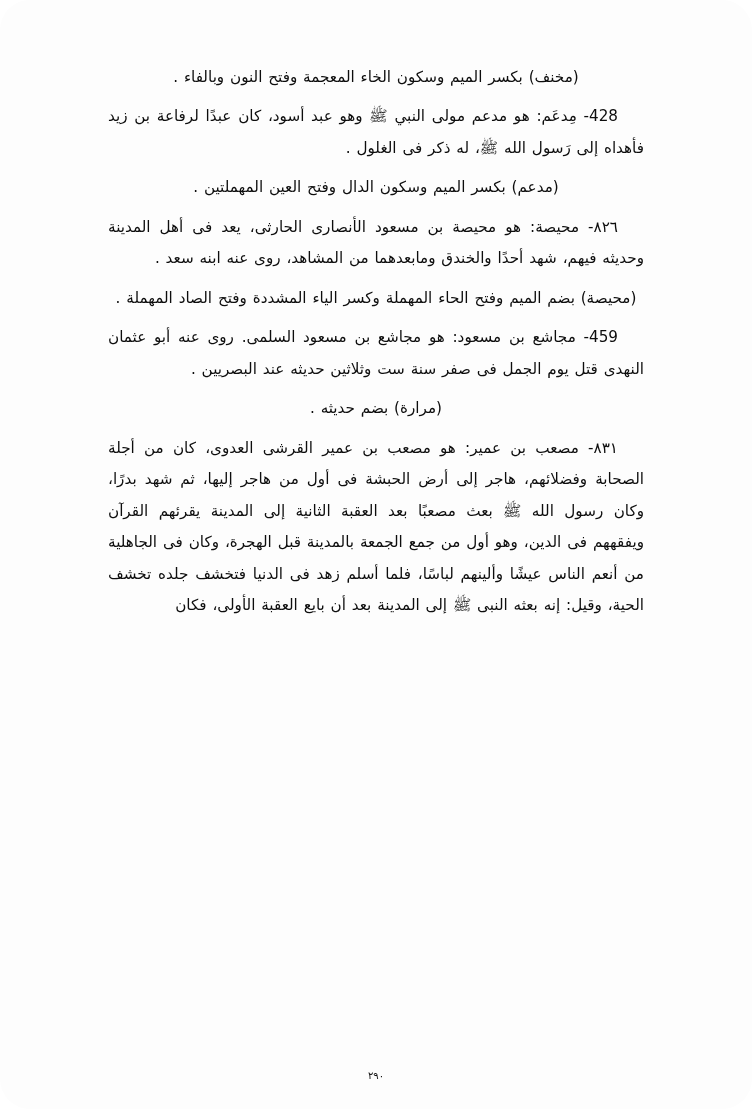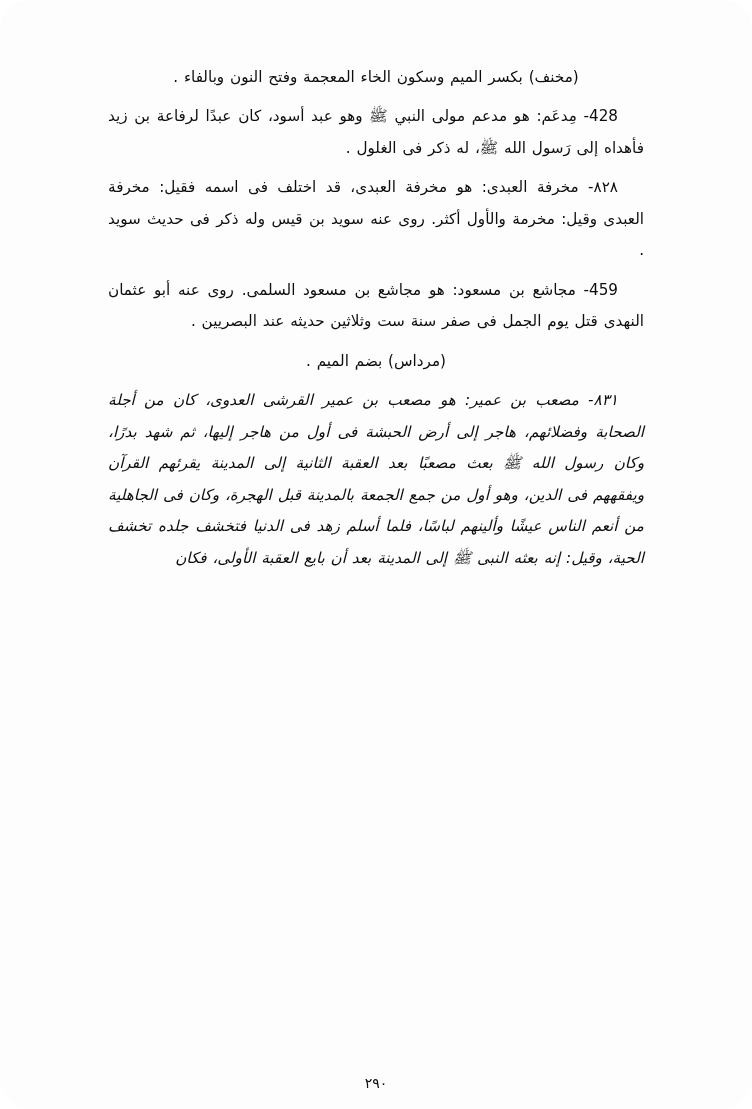--- a/index.html
+++ b/index.html
@@ -37,52 +37,53 @@
   .para.indent {
     text-indent: 26px;
   }
   .para.centered {
     text-align: center;
     text-align-last: center;
     text-indent: 0;
   }
   .para.tight {
     margin-bottom: 0;
-    font-style: italic;
   }
   .folio {
     position: absolute;
-    bottom: 18px;
+    bottom: 28px;
     left: 0;
     right: 0;
     text-align: center;
-    font-size: 14px;
+    font-size: 10px;
     letter-spacing: 1px;
   }
 </style>
 </head>
 <body>
 
 <div class="page">
   <div class="content">
 
     <p class="para centered">(مخنف) بكسر الميم وسكون الخاء المعجمة وفتح النون وبالفاء .</p>
 
     <p class="para indent">428- مِدعَم: هو مدعم مولى النبي ﷺ وهو عبد أسود، كان عبدًا لرفاعة بن زيد فأهداه إلى رَسول الله ﷺ، له ذكر فى الغلول .</p>
 
+    <p class="para centered">(مدعم) بكسر الميم وسكون الدال وفتح العين المهملتين .</p>
 
 
+    <p class="para indent">٨٢٦- محيصة: هو محيصة بن مسعود الأنصارى الحارثى، يعد فى أهل المدينة وحديثه فيهم، شهد أحدًا والخندق ومابعدهما من المشاهد، روى عنه ابنه سعد .</p>
+
+    <p class="para centered">(محيصة) بضم الميم وفتح الحاء المهملة وكسر الياء المشددة وفتح الصاد المهملة .</p>
 
 
-
-    <p class="para indent">٨٢٨- مخرفة العبدى: هو مخرفة العبدى، قد اختلف فى اسمه فقيل: مخرفة العبدى وقيل: مخرمة والأول أكثر. روى عنه سويد بن قيس وله ذكر فى حديث سويد .</p>
 
     <p class="para indent">459- مجاشع بن مسعود: هو مجاشع بن مسعود السلمى. روى عنه أبو عثمان النهدى قتل يوم الجمل فى صفر سنة ست وثلاثين حديثه عند البصريين .</p>
 
 
-    <p class="para centered">(مرداس) بضم الميم .</p>
+    <p class="para centered">(مرارة) بضم حديثه .</p>
 
     <p class="para indent tight">٨٣١- مصعب بن عمير: هو مصعب بن عمير القرشى العدوى، كان من أجلة الصحابة وفضلائهم، هاجر إلى أرض الحبشة فى أول من هاجر إليها، ثم شهد بدرًا، وكان رسول الله ﷺ بعث مصعبًا بعد العقبة الثانية إلى المدينة يقرئهم القرآن ويفقههم فى الدين، وهو أول من جمع الجمعة بالمدينة قبل الهجرة، وكان فى الجاهلية من أنعم الناس عيشًا وألينهم لباسًا، فلما أسلم زهد فى الدنيا فتخشف جلده تخشف الحية، وقيل: إنه بعثه النبى ﷺ إلى المدينة بعد أن بايع العقبة الأولى، فكان</p>
 
   </div>
 
   <div class="folio">٢٩٠</div>
 </div>
 
 </body></html>

